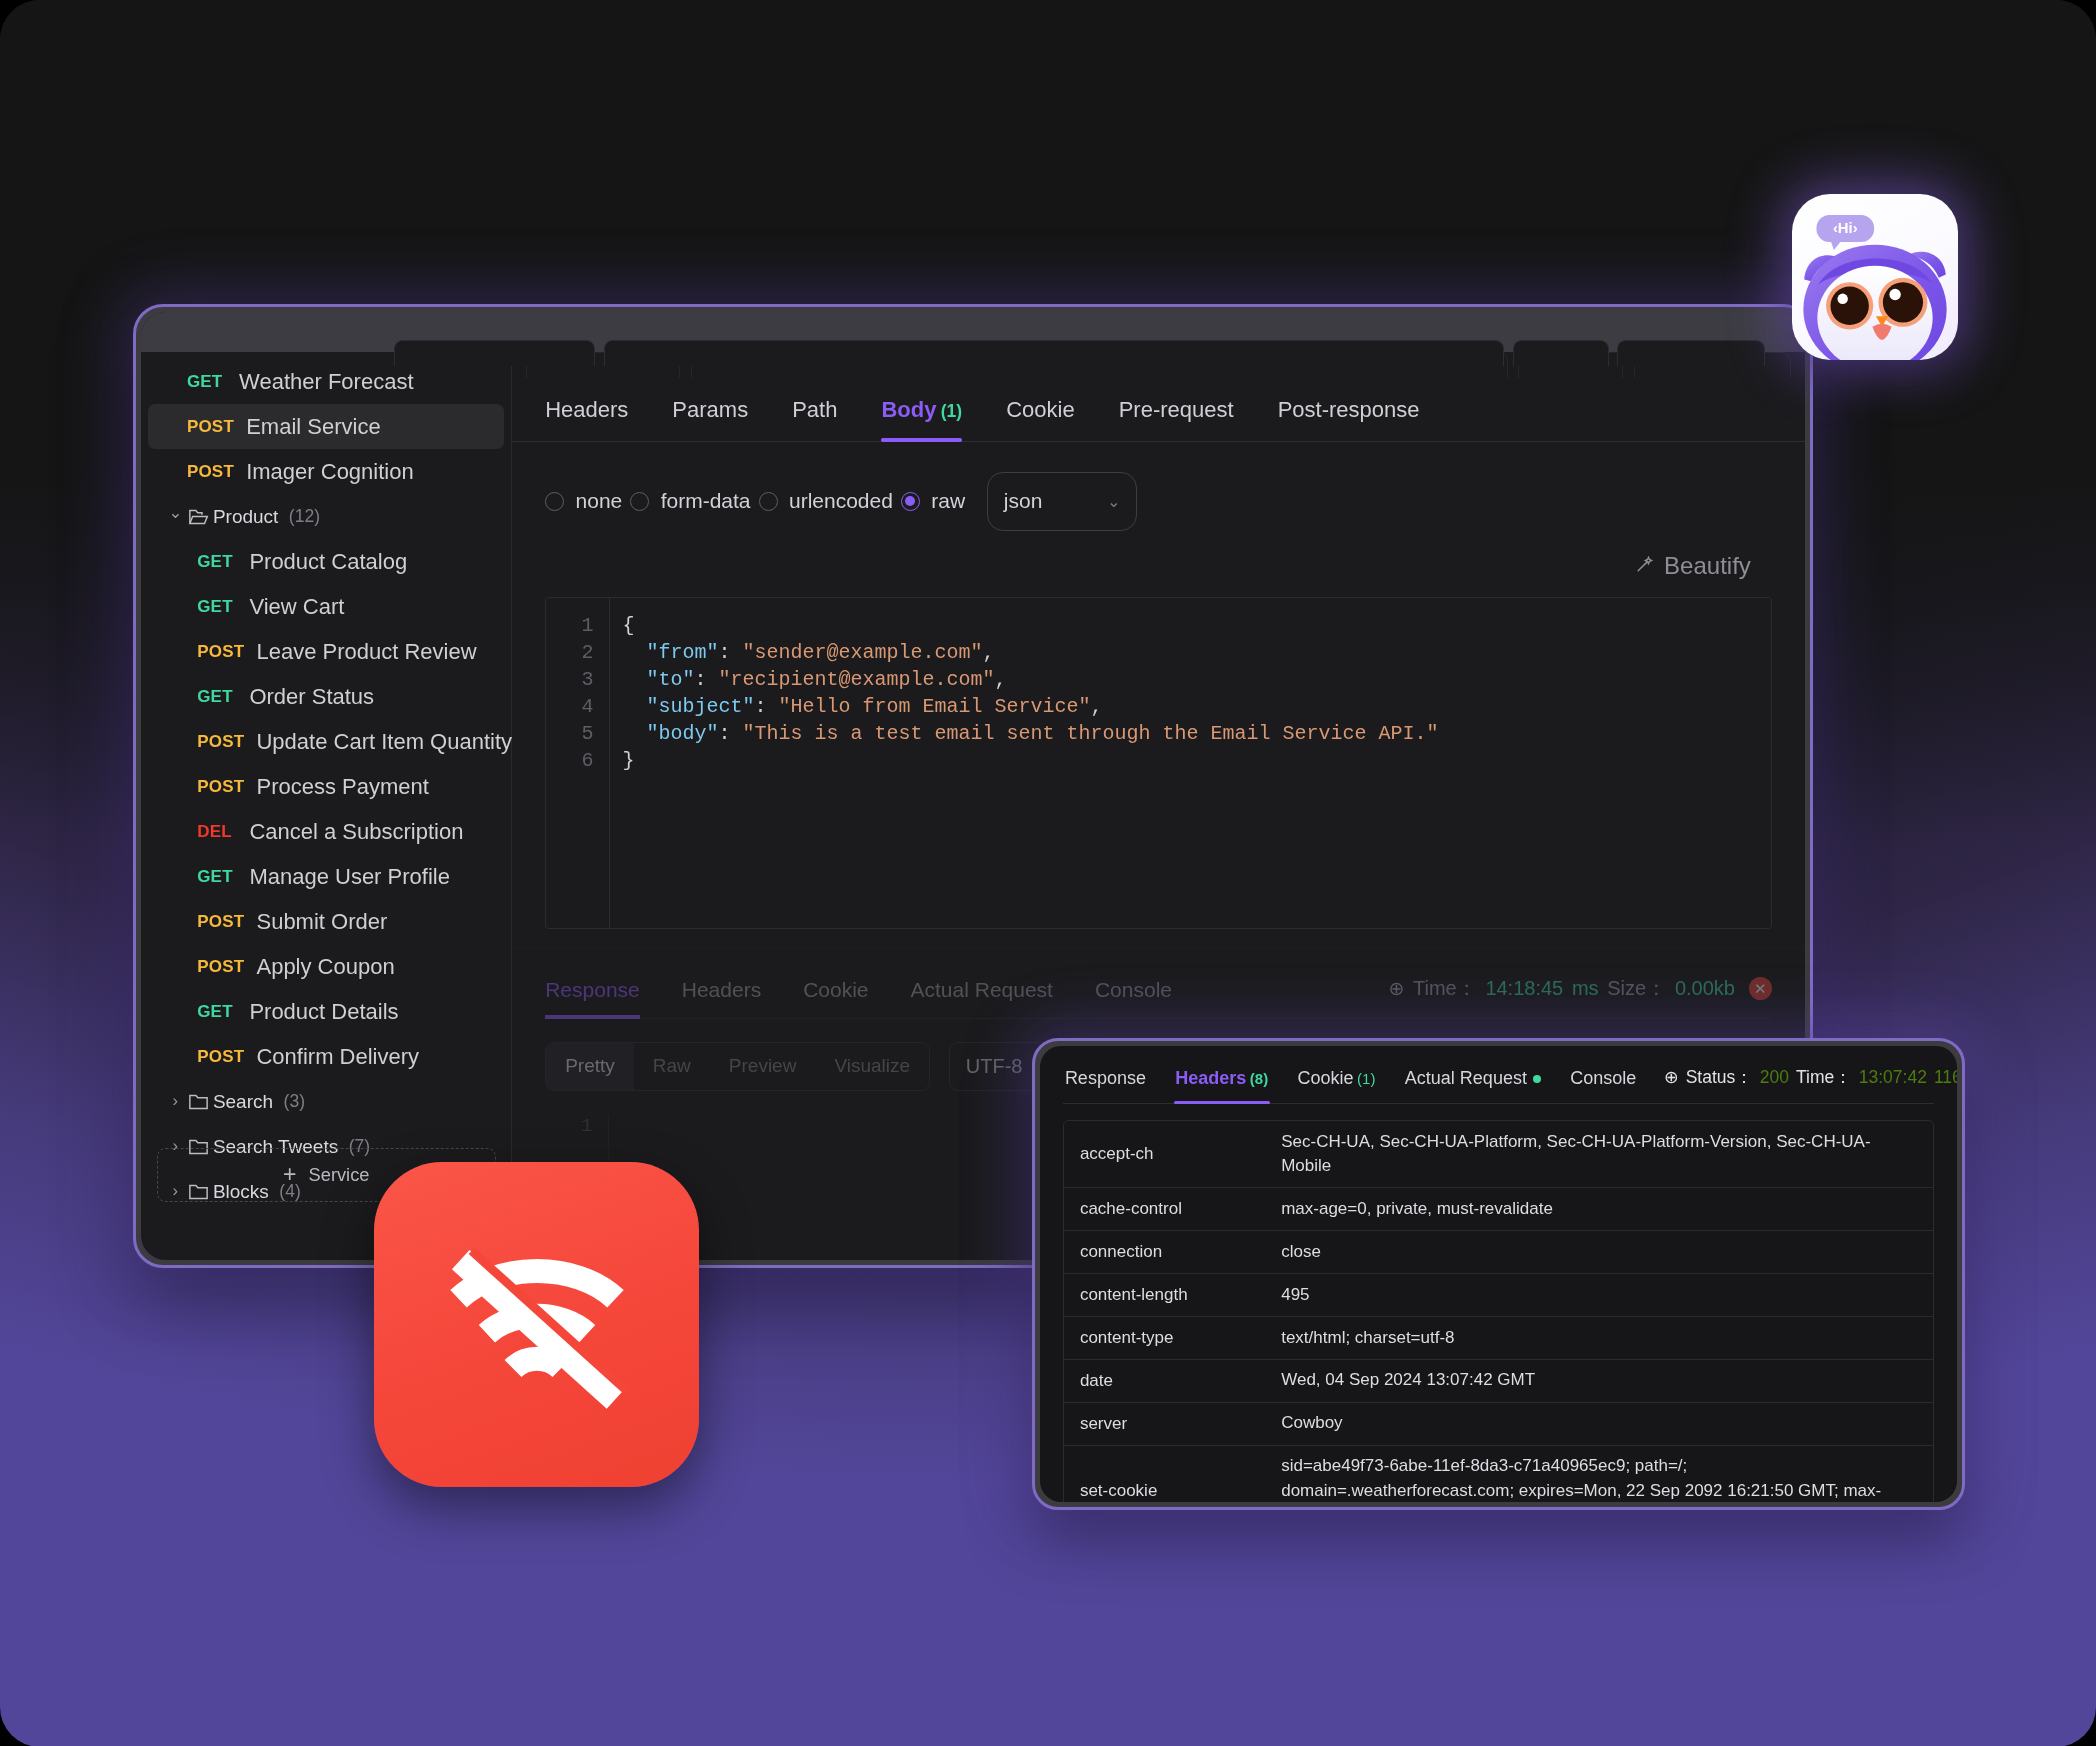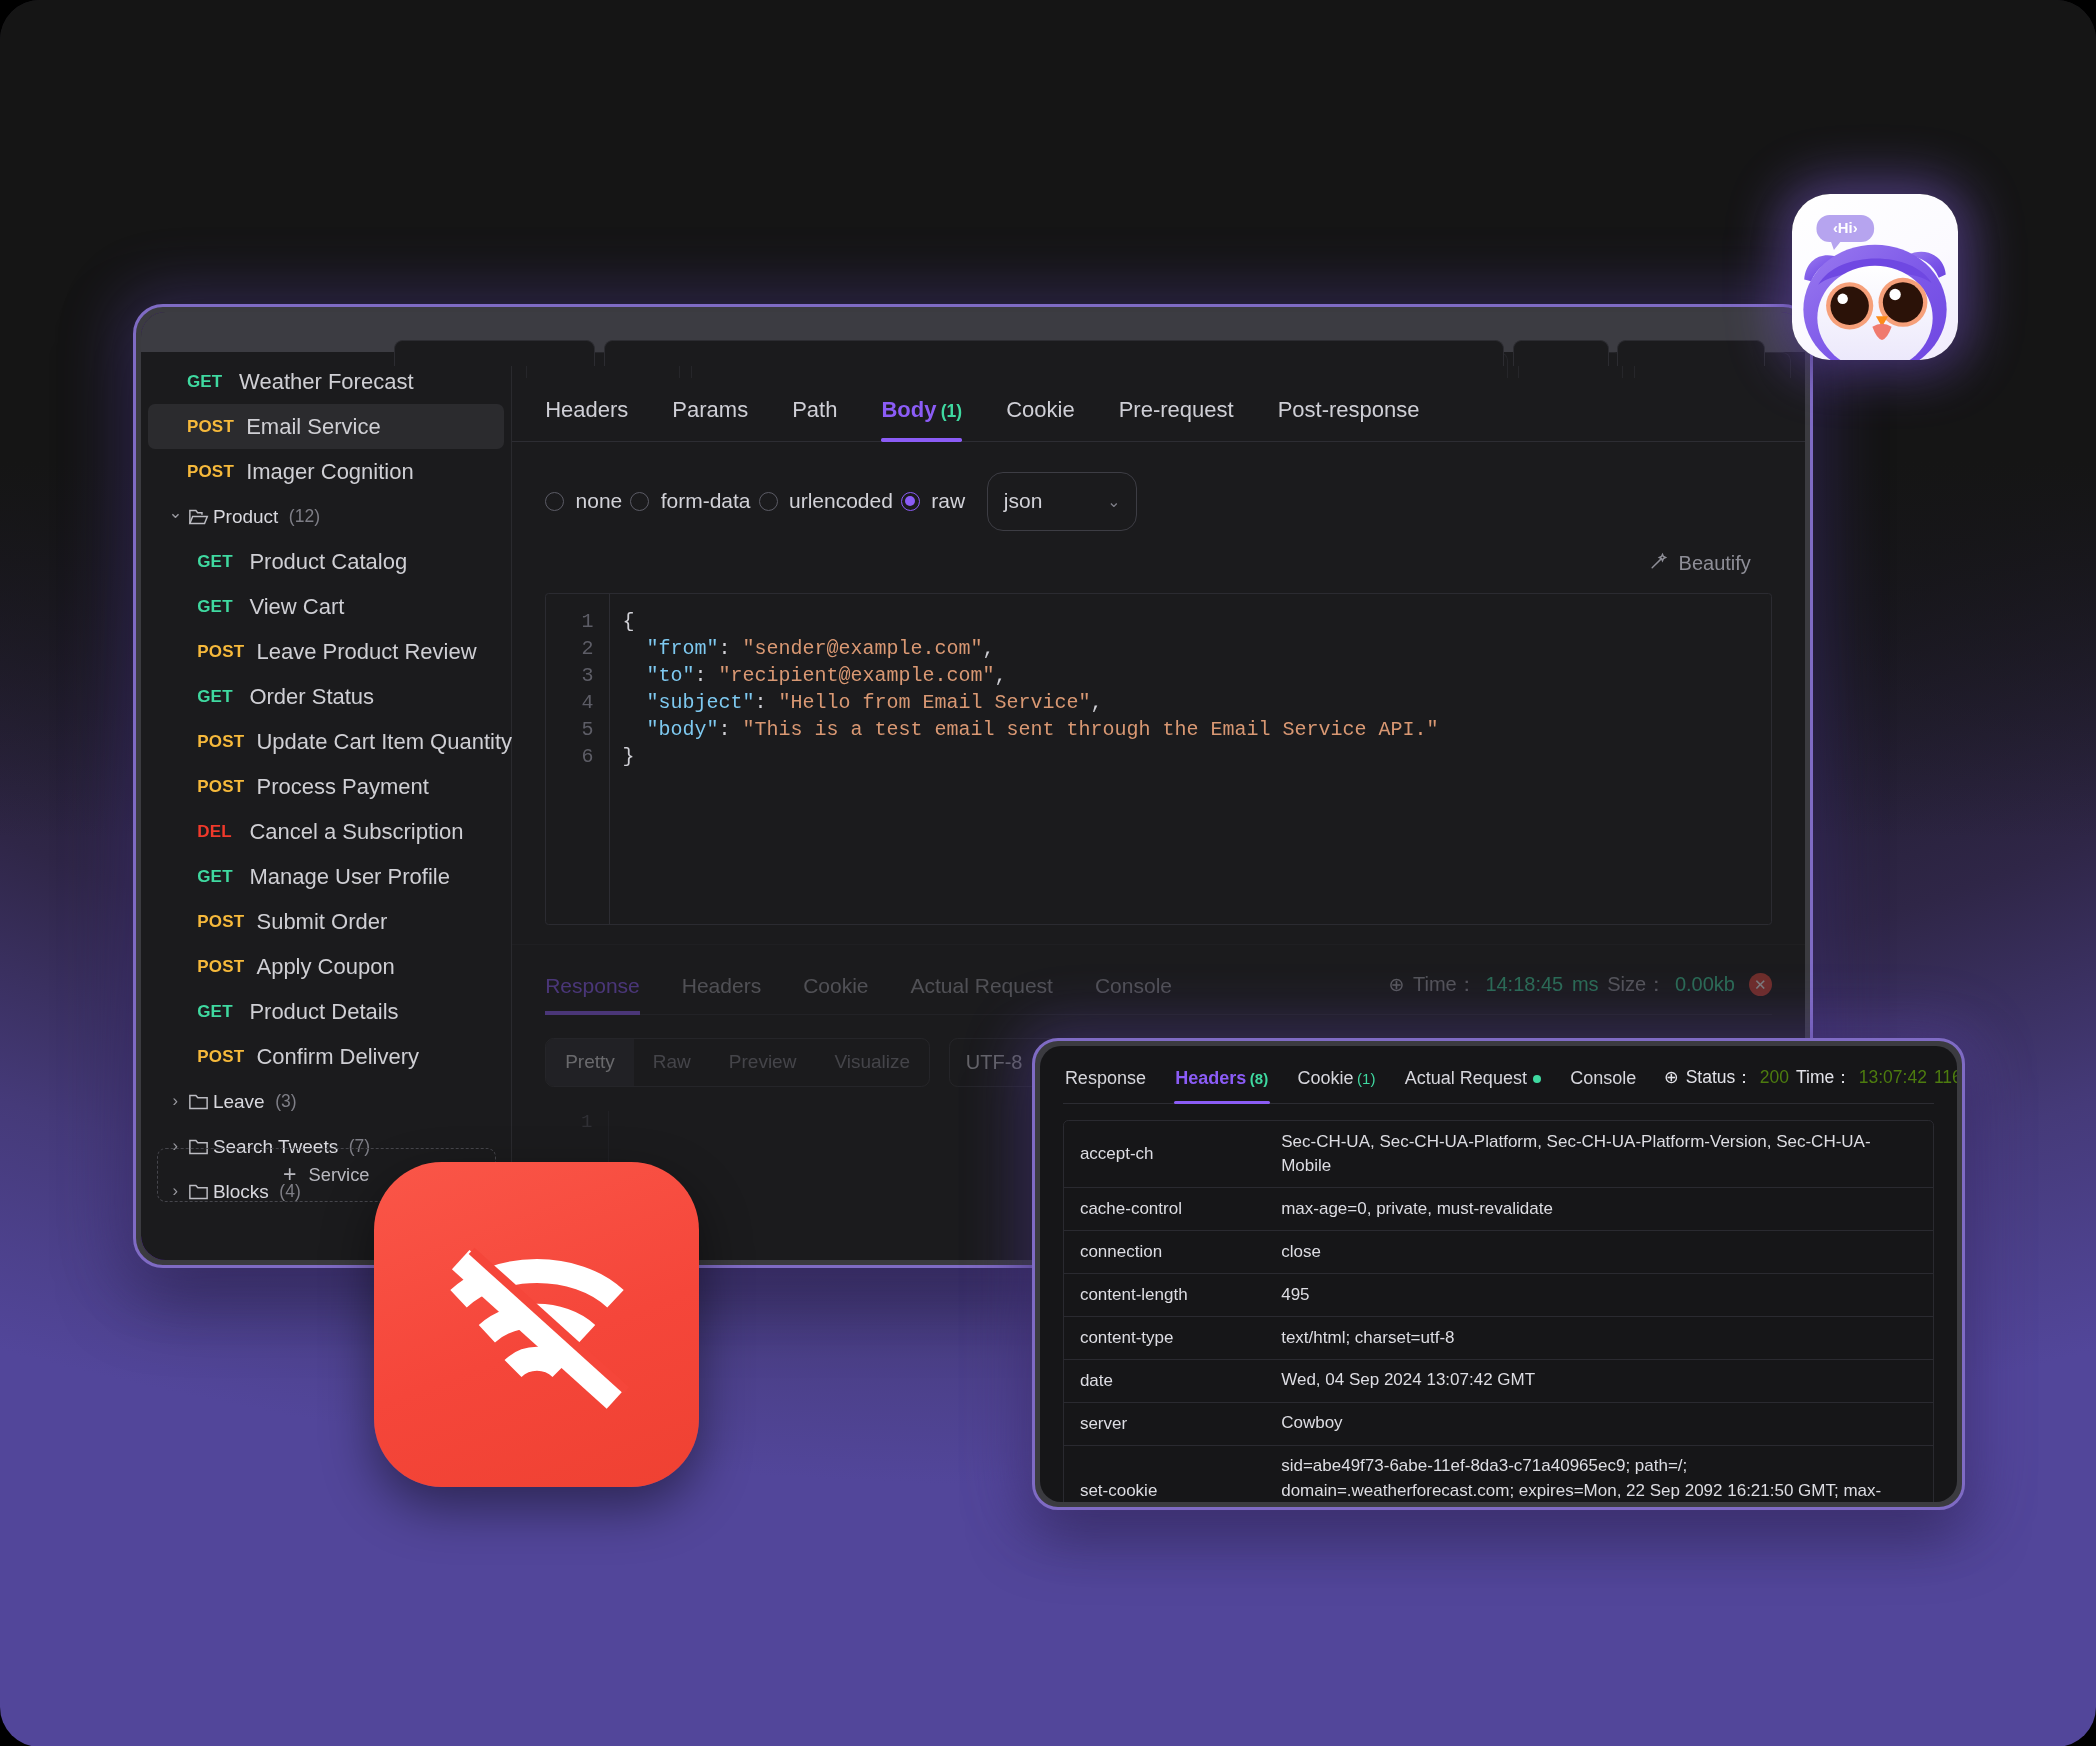--- a/index.html
+++ b/index.html
@@ -265,21 +265,21 @@
   .beautify-row {
     display: flex;
     justify-content: flex-end;
     padding: 21px 54px 8.7px 0;
   }
   .beautify {
     display: flex;
     align-items: center;
     gap: 10.5px;
     color: #8e8e97;
-    font-size: 20px;
+    font-size: 24px;
     cursor: pointer;
   }
 
   
   .editor {
     margin: 8.7px 33px 0 33px;
     flex: 0 0 332px;
     border: 0.9px solid #2b2b31;
     border-radius: 3.5px;
     display: flex;
@@ -608,21 +608,21 @@
               <span class="verb POST">POST</span>
               <span class="req-name">Confirm Delivery</span>
             </div>
             <div class="tree-row">
               <span class="caret">›</span>
               <span class="folder-ico">
                 <svg width="23" height="19" viewBox="0 0 24 22" fill="none" stroke="#bcbcc2" stroke-width="1.7">
                   <path d="M2 19V4h7l2.2 2.7H22V19Z"></path>
                 </svg>
               </span>
-              <span class="folder-name">Leave</span>
+              <span class="folder-name">Search</span>
               <span class="folder-count">(3)</span>
             </div>
             <div class="tree-row">
               <span class="caret">›</span>
               <span class="folder-ico">
                 <svg width="23" height="19" viewBox="0 0 24 22" fill="none" stroke="#bcbcc2" stroke-width="1.7">
                   <path d="M2 19V4h7l2.2 2.7H22V19Z"></path>
                 </svg>
               </span>
               <span class="folder-name">Search Tweets</span>

